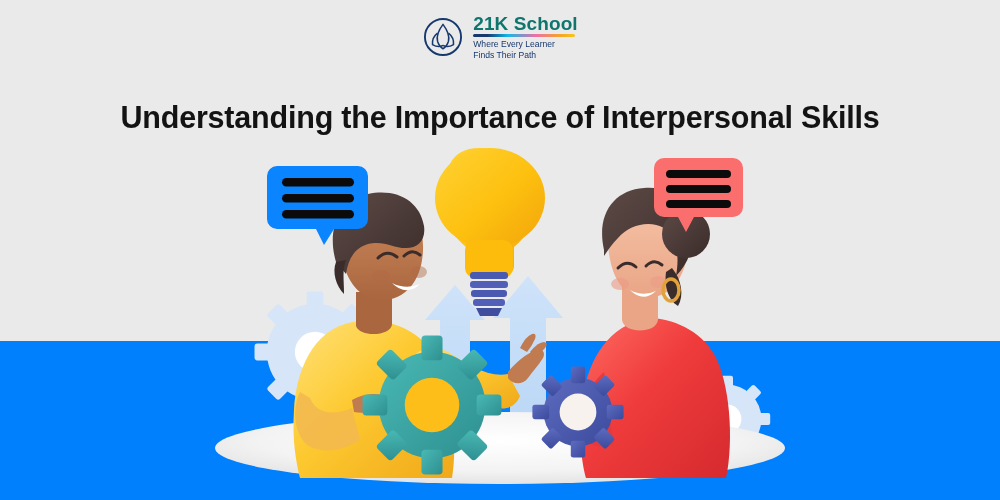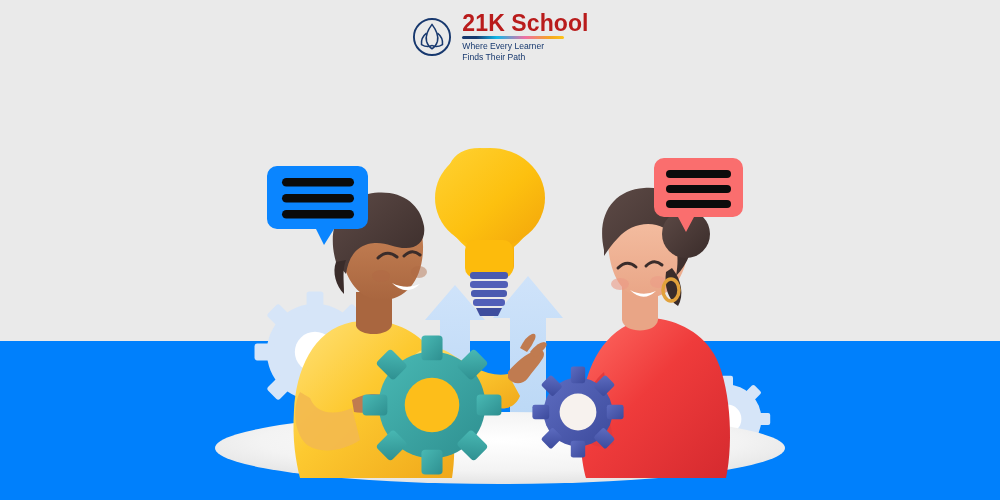--- a/index.html
+++ b/index.html
@@ -17,21 +17,21 @@
   .bg-bottom{position:absolute;left:0;top:341px;width:1000px;height:159px;background:#0080fc;}
 
   
   #logo-block{
     position:absolute;left:0;top:12px;width:1000px;height:50px;
     display:flex;align-items:center;justify-content:center;gap:9px;
   }
   .logo-mark{width:42px;height:42px;flex:0 0 auto;}
   .logo-text{display:flex;flex-direction:column;justify-content:center;line-height:1;}
   .logo-name{
-    font-size:23px;font-weight:bold;color:#b91c1c;letter-spacing:.1px;
+    font-size:19px;font-weight:bold;color:#0f766e;letter-spacing:.1px;
     font-family:"Liberation Sans", sans-serif;
   }
   .logo-rule{
     height:3px;width:102px;margin:1px 0 2px 0;border-radius:2px;
     background:linear-gradient(to right,#17386e 0%,#17386e 14%,#12b7e8 34%,#f06fa4 62%,#f5a623 86%,#fcc419 100%);
   }
   .logo-tag{font-size:8.6px;font-weight:normal;color:#17386e;line-height:1.22;}
 
   
   #title{
@@ -61,20 +61,21 @@
       </svg>
     </span>
     <span class="logo-text">
       <span class="logo-name">21K School</span>
       <span class="logo-rule"></span>
       <span class="logo-tag">Where Every Learner</span>
       <span class="logo-tag">Finds Their Path</span>
     </span>
   </div>
 
+  <h1 id="title">Understanding the Importance of Interpersonal Skills</h1>
 
   <svg id="art" viewBox="0 0 1000 500" width="1000" height="500">
     <defs>
       <linearGradient id="gYellowShirt" x1="0" y1="0" x2="1" y2="1">
         <stop offset="0%" stop-color="#ffe27a"></stop>
         <stop offset="45%" stop-color="#fdc930"></stop>
         <stop offset="100%" stop-color="#f0a81a"></stop>
       </linearGradient>
       <linearGradient id="gRedShirt" x1="0" y1="0" x2="1" y2="1">
         <stop offset="0%" stop-color="#ff6b63"></stop>

